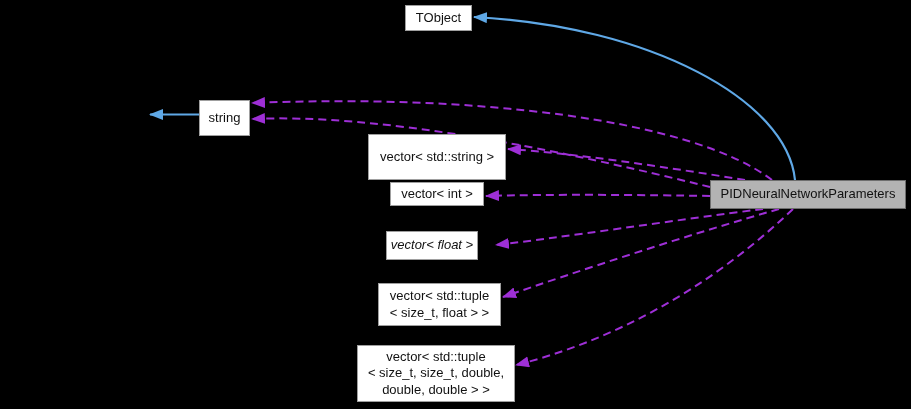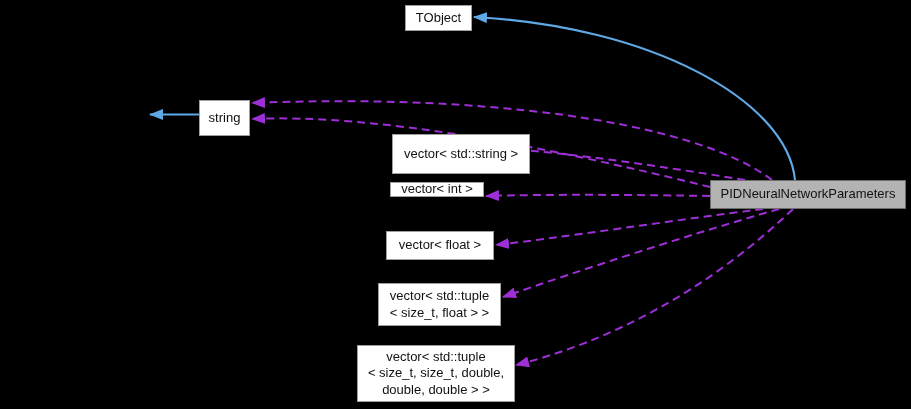--- a/index.html
+++ b/index.html
@@ -32,23 +32,23 @@
     cursor: pointer;
   }
   .node .lbl { white-space: pre-line; }
   .node.highlight {
     background: #b3b3b3;
     border: 1.5px solid #6e6e6e;
   }
   .n-tobject      { left: 405px; top: 5px;   width: 67px;  height: 26px; }
   .n-basicstring  { left: 5px;   top: 100px; width: 144px; height: 29px; }
   .n-string       { left: 199px; top: 100px; width: 51px;  height: 36px; }
-  .n-vecstring    { left: 368px; top: 134px; width: 138px; height: 40px; margin-left: 24px; }
-  .n-vecint       { left: 390px; top: 182px; width: 94px;  height: 15px; }
-  .n-vecfloat     { left: 386px; top: 231px; width: 108px; height: 29px; }
+  .n-vecstring    { left: 368px; top: 134px; width: 138px; height: 46px; }
+  .n-vecint       { left: 390px; top: 182px; width: 94px;  height: 24px; }
+  .n-vecfloat     { left: 386px; top: 231px; width: 92px; height: 29px; font-style: italic; }
   .n-vectuple2    { left: 378px; top: 283px; width: 123px; height: 43px; }
   .n-vectuple5    { left: 357px; top: 345px; width: 158px; height: 57px; }
   .n-main         { left: 710px; top: 180px; width: 196px; height: 29px; align-items: center; }
   .edge-blue   { stroke: #5fa8e6; stroke-width: 2.2; fill: none; }
   .edge-purple { stroke: #9e2fd6; stroke-width: 2;   fill: none; stroke-dasharray: 8 5; }
 </style>
 </head>
 <body>
 
 <div class="canvas">

